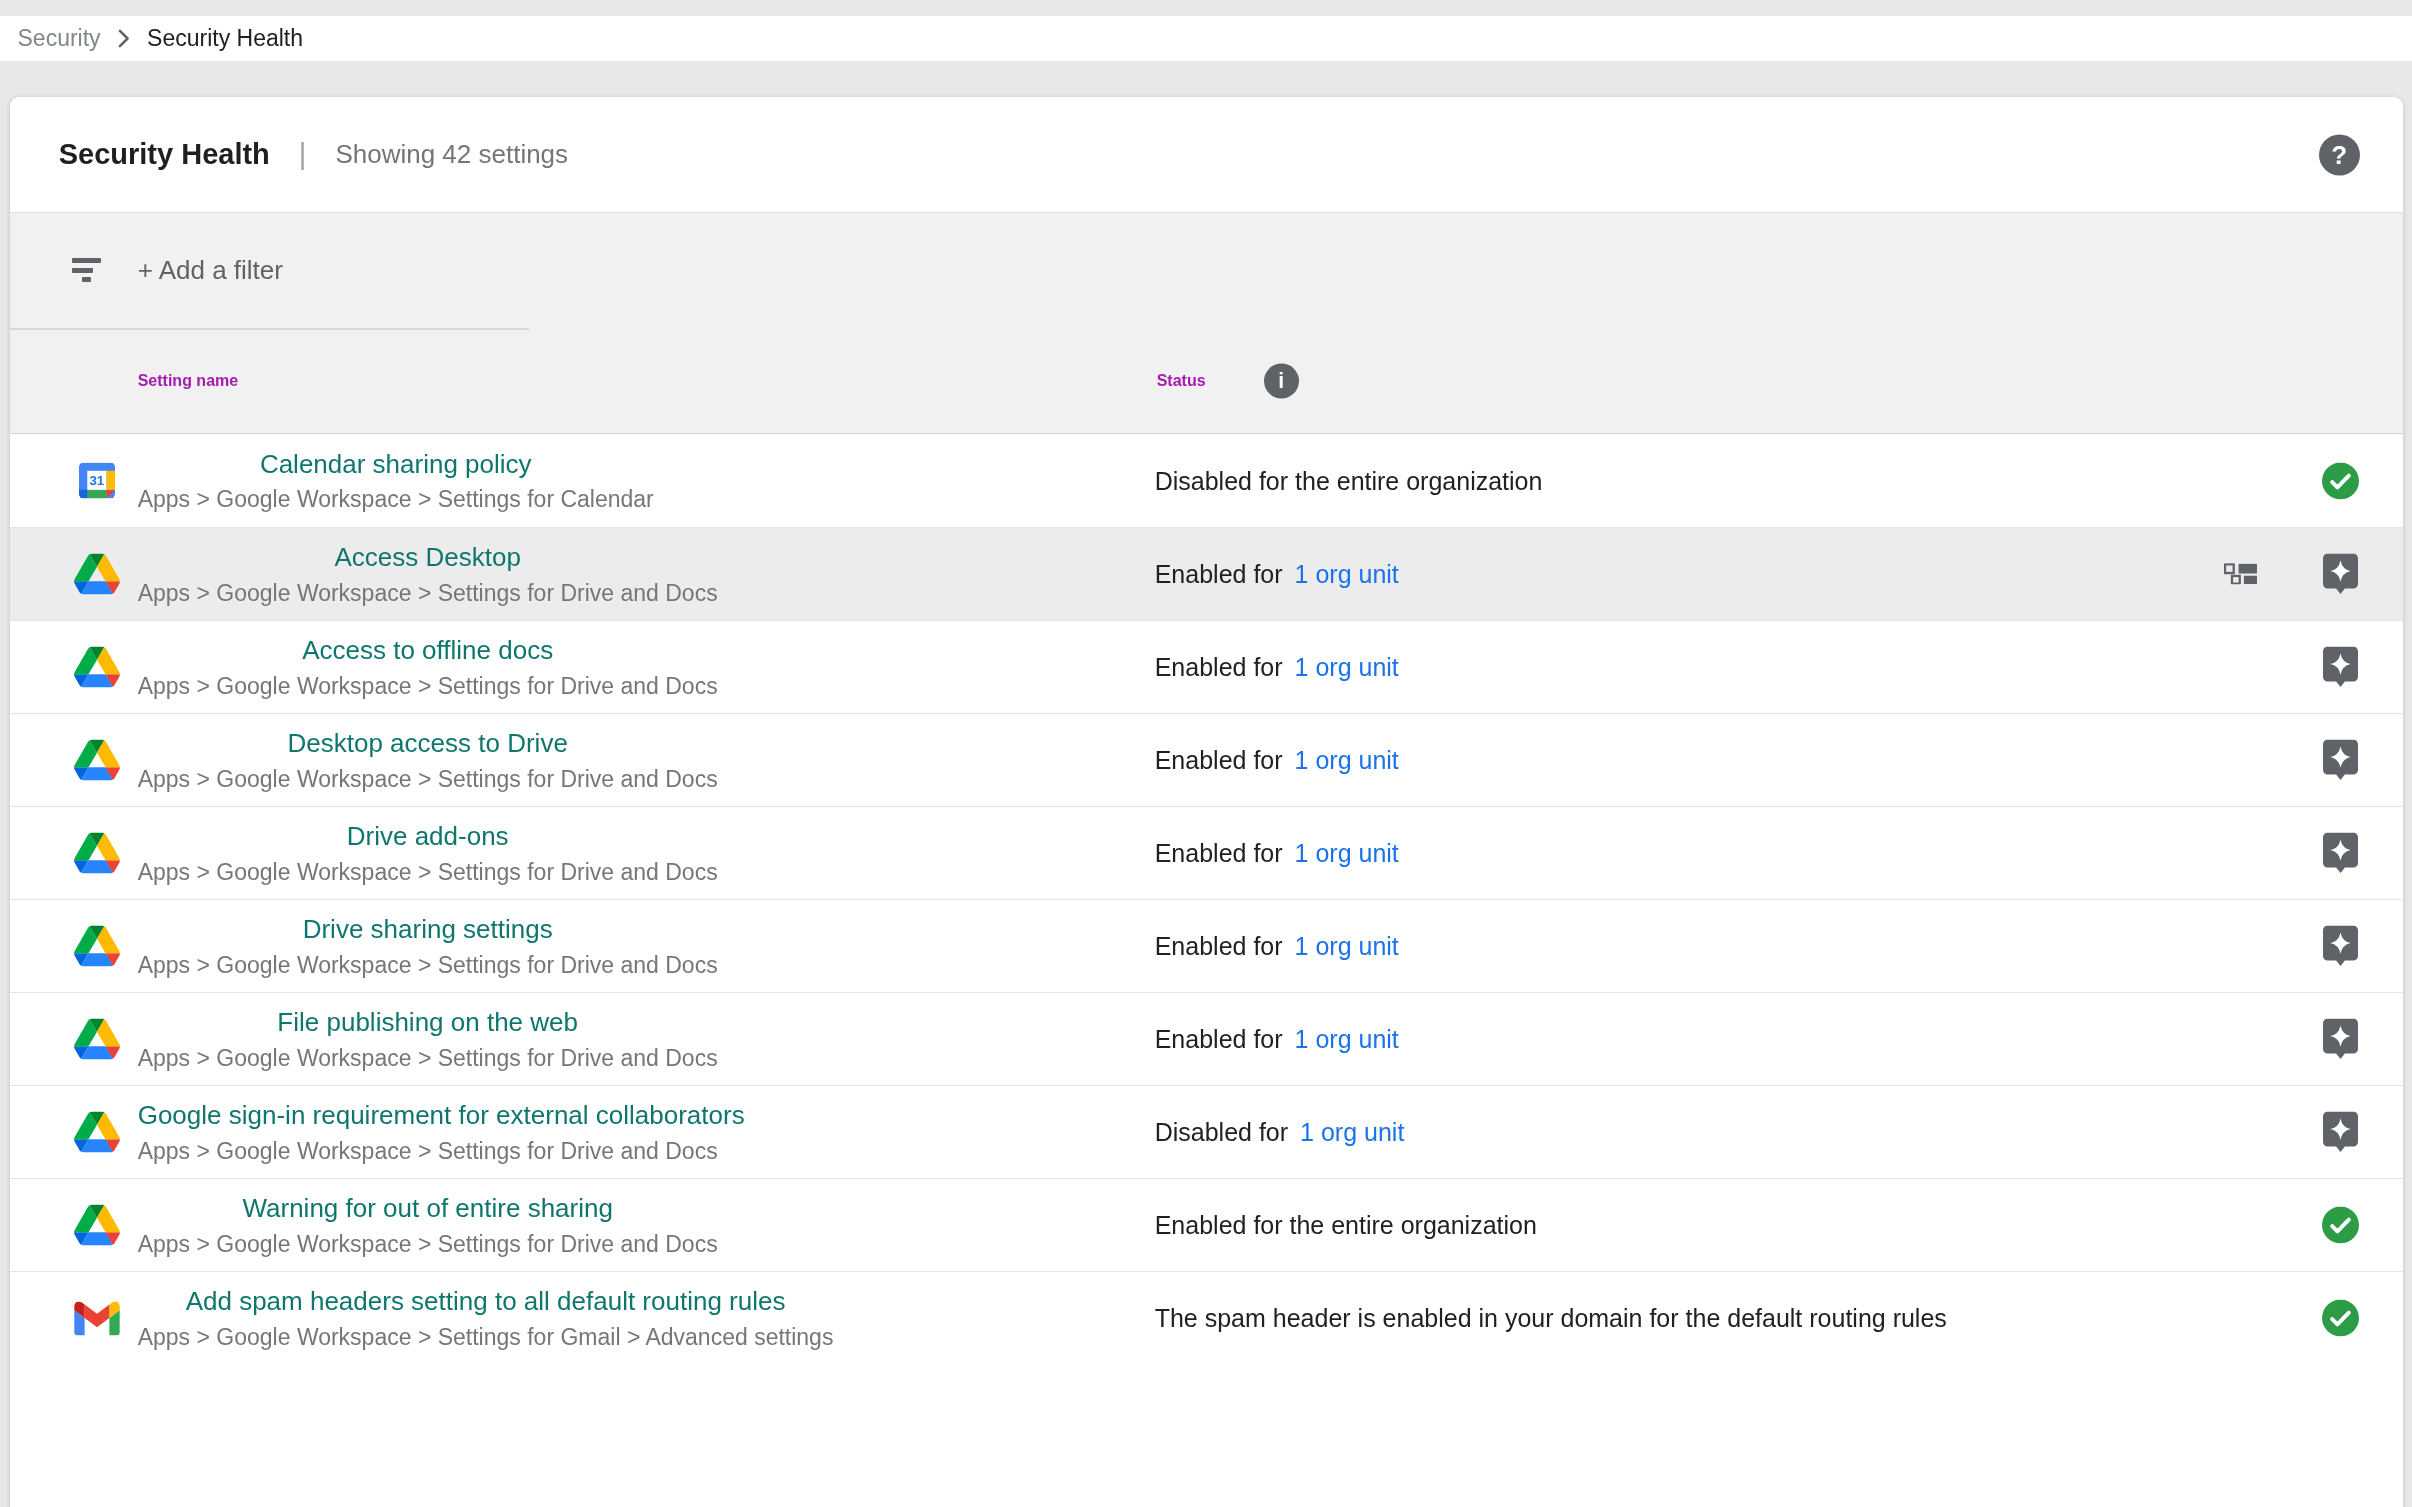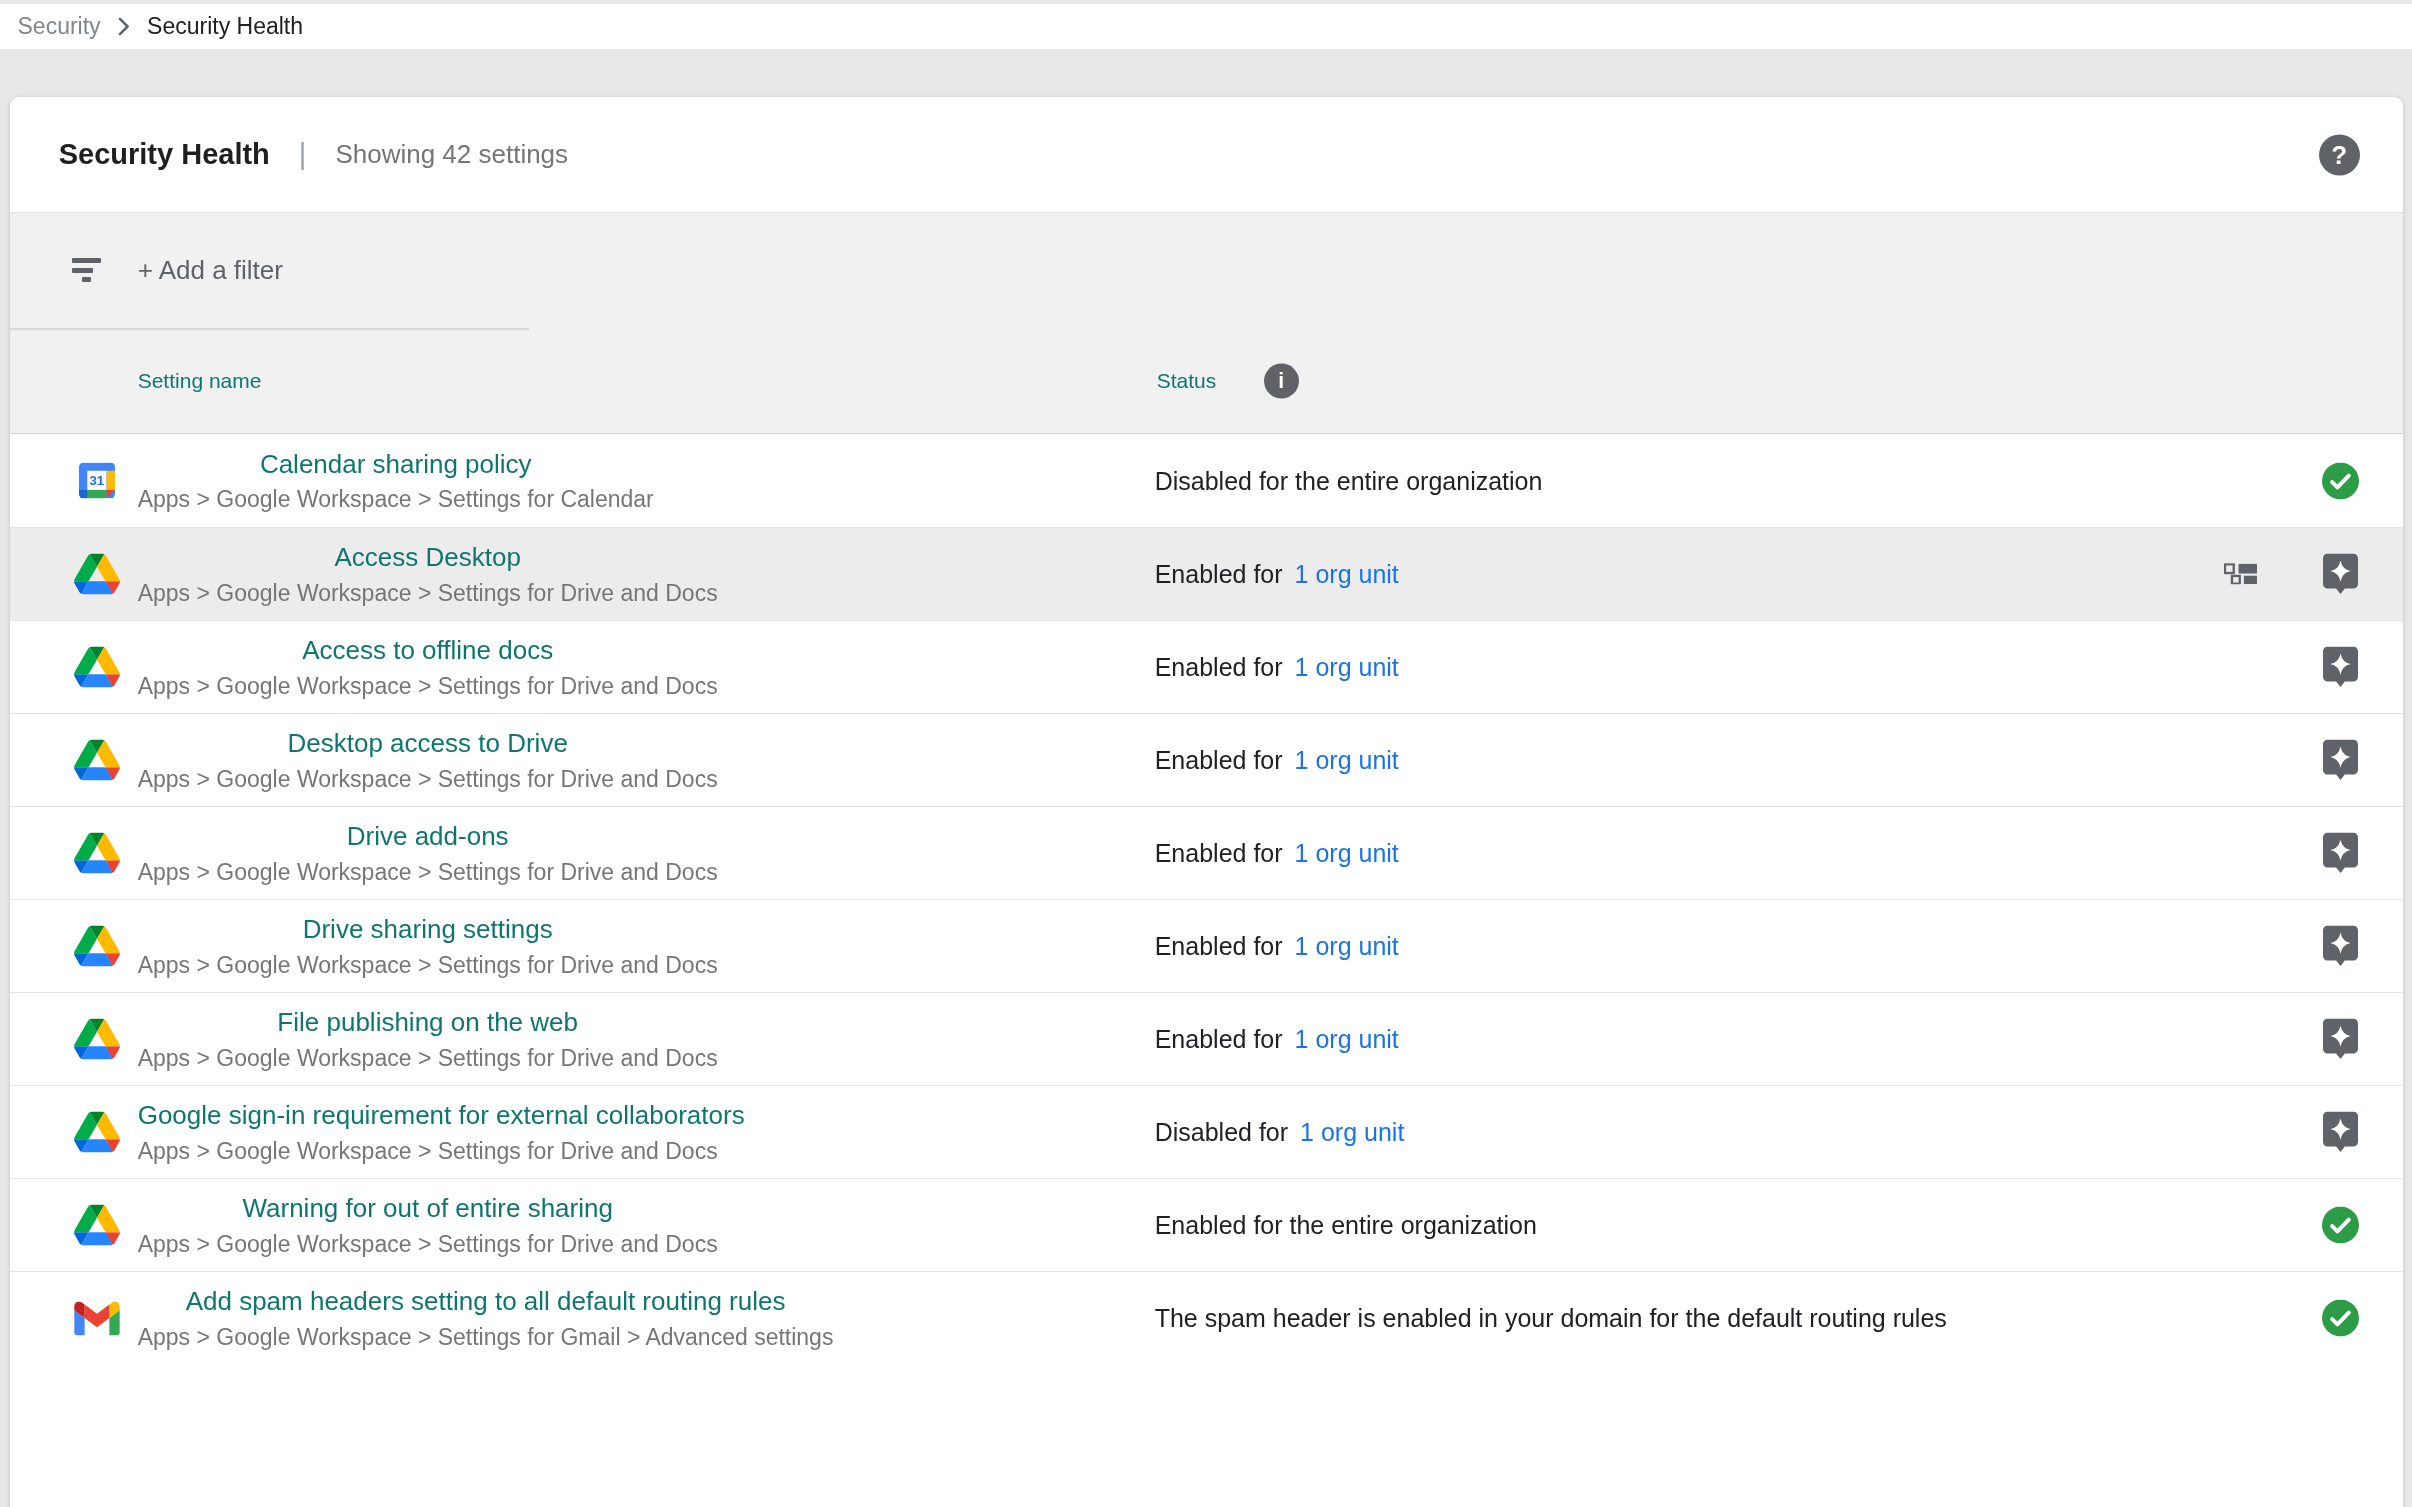--- a/index.html
+++ b/index.html
@@ -5,21 +5,21 @@
   * { margin:0; padding:0; box-sizing:border-box; }
   html,body { width:2412px; height:1508px; overflow:hidden; }
   body {
     background:#e8e8e8;
     font-family:"Liberation Sans","DejaVu Sans",sans-serif;
     color:#202124;
     position:relative;
   }
   
   .breadcrumb-bar {
-    position:absolute; top:4px; left:0; width:100%; height:45px;
+    position:absolute; top:16px; left:0; width:100%; height:45px;
     background:#ffffff; display:flex; align-items:center; padding-left:17.5px;
   }
   .crumb-parent { font-size:23px; color:#80868b; }
   .crumb-sep { margin:0 15.5px; display:flex; align-items:center; }
   .crumb-current { font-size:23px; color:#202124; font-weight:500; }
   
   .card {
     position:absolute; left:9.7px; top:97px; width:2393px; height:1426px;
     background:#ffffff; border-radius:9.7px 9.7px 0 0;
     box-shadow:0 1.9px 4.9px rgba(0,0,0,0.18);
@@ -53,21 +53,21 @@
   }
   .filter-glyph { margin-left:62px; width:31px; height:25px; position:relative; }
   .filter-glyph i { position:absolute; left:0; height:4.9px; background:var(--icon-gray,#5f6368); border-radius:1px; display:block; }
   .filter-glyph i:nth-child(1){ top:0; width:29px; }
   .filter-glyph i:nth-child(2){ top:9.7px; width:21.3px; }
   .filter-glyph i:nth-child(3){ top:19.4px; width:8.7px; left:10.7px; }
   .add-filter-label { margin-left:35px; font-size:26px; color:#5f6368; }
   .cols-row { position:absolute; top:115px; left:0; right:0; height:106px; }
   .col-label {
     position:absolute; top:50%; transform:translateY(-50%);
-    font-size:21px; font-weight:400; color:#0f766e;
+    font-size:16px; font-weight:700; color:#a21caf;
   }
   .col-setting { left:128px; }
   .col-status { left:1147px; }
   .info-circle {
     position:absolute; left:1254px; top:50%; transform:translateY(-50%);
     width:35px; height:35px; border-radius:50%;
     background:var(--icon-gray,#5f6368); color:#fff; font-size:21.3px; font-weight:700;
     display:flex; align-items:center; justify-content:center; font-style:normal; cursor:pointer;
   }
   

